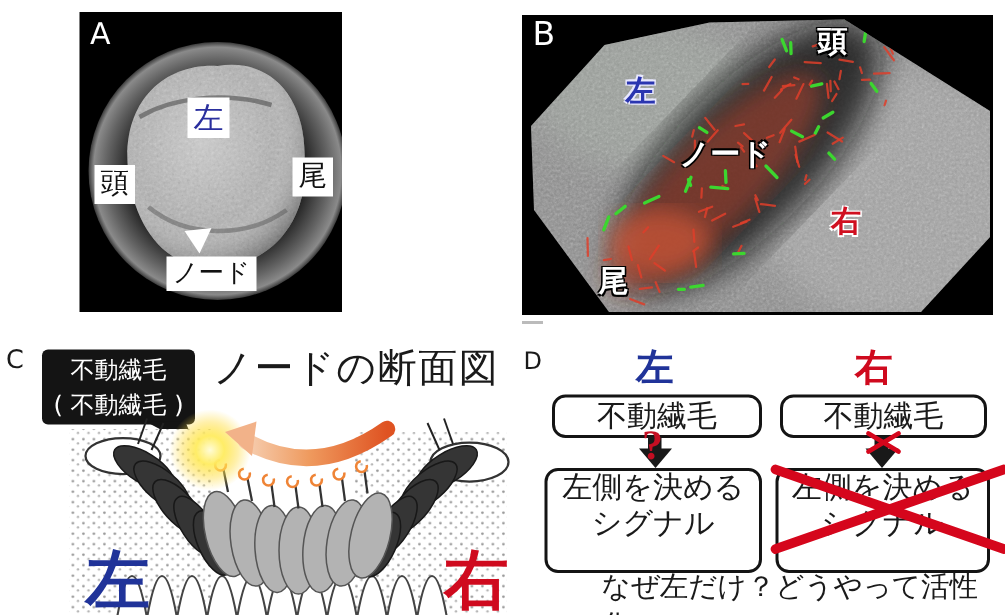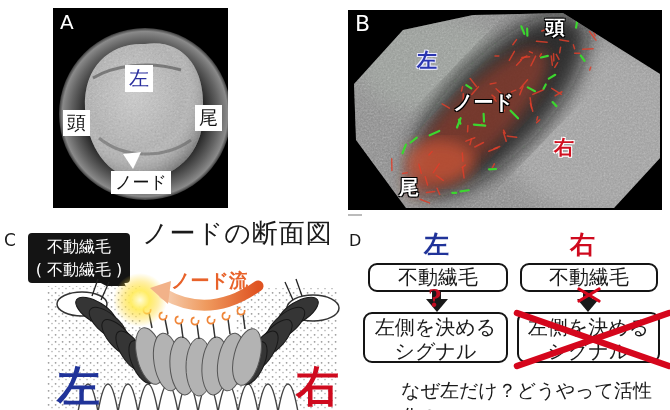--- a/index.html
+++ b/index.html
@@ -26,37 +26,37 @@
   #b-node{left:105px;top:79px;}
   #b-right{left:206px;top:124px;color:#d01020;text-shadow:-1px -1px 0 #fff,1px -1px 0 #fff,-1px 1px 0 #fff,1px 1px 0 #fff;}
   #b-tail{left:51px;top:164px;}
   #b-scalebar{left:6px;top:193px;width:14px;height:2px;background:#bbb;}
   
   #c-letter{left:4px;top:230px;font-size:17px;}
   #c-bubble{left:28px;top:233px;width:102px;height:50px;background:#141414;border-radius:4px;
             color:#fff;text-align:center;font-size:16px;line-height:1.45;padding-top:2px;box-sizing:border-box;}
   #c-bubble-tail{left:97px;top:281px;width:34px;height:18px;background:#141414;
                  clip-path:polygon(0 0,78% 0,100% 100%);}
-  #c-title{left:142px;top:216px;font-size:26px;font-weight:500;letter-spacing:1px;color:#1a1a1a;}
+  #c-title{left:142px;top:228px;font-size:26px;font-weight:500;letter-spacing:1px;color:#1a1a1a;}
   #c-flow{left:171px;top:268px;font-size:19px;font-weight:600;color:#e8622a;}
   #c-svg{left:40px;top:256px;}
   .c-side{position:absolute;font-size:43px;font-weight:700;}
   #c-left{left:57px;top:358px;color:#203399;}
   #c-right{left:296px;top:358px;color:#cf0a1e;}
   
   #d-letter{left:349px;top:231px;font-size:16px;}
   .d-header{position:absolute;font-size:25px;font-weight:700;}
   #d-left-header{left:424px;top:228px;color:#203399;}
   #d-right-header{left:570px;top:228px;color:#cf0a1e;}
   .d-box{position:absolute;border:2.5px solid #141414;border-radius:9px;background:#fff;
          text-align:center;font-size:20px;box-sizing:border-box;color:#1a1a1a;}
   .d-box1{height:29px;line-height:24px;top:263px;}
   #d-box-cilia-l{left:368px;width:140px;}
   #d-box-cilia-r{left:520px;width:138px;}
-  .d-box2{height:51px;line-height:24px;top:312px;padding-top:1px;}
+  .d-box2{height:70px;line-height:24px;top:312px;padding-top:1px;font-family:Liberation Mono, monospace;}
   #d-box-signal-l{left:363px;width:145px;}
   #d-box-signal-r{left:517px;width:143px;}
   .arrow-stem{position:absolute;width:9px;height:9px;background:#191919;top:291px;}
   .arrow-head{position:absolute;width:0;height:0;border-left:11px solid transparent;
               border-right:11px solid transparent;border-top:13px solid #191919;top:299px;}
   #d-question{left:428px;top:282px;font-size:28px;font-weight:700;color:#c40e22;
               font-family:"Liberation Serif","DejaVu Serif",serif;z-index:6;}
   #d-caption{left:381px;top:378px;font-size:19px;color:#1a1a1a;margin-left:20px;}
   .z5{z-index:5;}
 </style>
@@ -317,21 +317,20 @@
         <circle cx="171" cy="64" r="3.6"></circle>
           <circle cx="186" cy="60" r="3.6"></circle>
         <circle cx="201" cy="55" r="3.6"></circle>
       </g>
     </g>
     <circle cx="100" cy="44" r="27" fill="url(#glowG)"></circle>
     <path d="M218,30 Q170,64 124,38" fill="none" stroke="url(#flowGrad)" stroke-width="11" stroke-linecap="round"></path>
     <polygon points="110,32 131,25 128,48" fill="#f2b289"></polygon>
   </svg>
 
-  <span class="abs" id="c-flow">ノード流</span>
   <span class="c-side" id="c-left">左</span>
   <span class="c-side" id="c-right">右</span>
 
   <span class="abs" id="d-letter">D</span>
   <span class="d-header" id="d-left-header">左</span>
   <span class="d-header" id="d-right-header">右</span>
 
   <div class="d-box d-box1" id="d-box-cilia-l">不動繊毛</div>
   <div class="d-box d-box1" id="d-box-cilia-r">不動繊毛</div>
 

